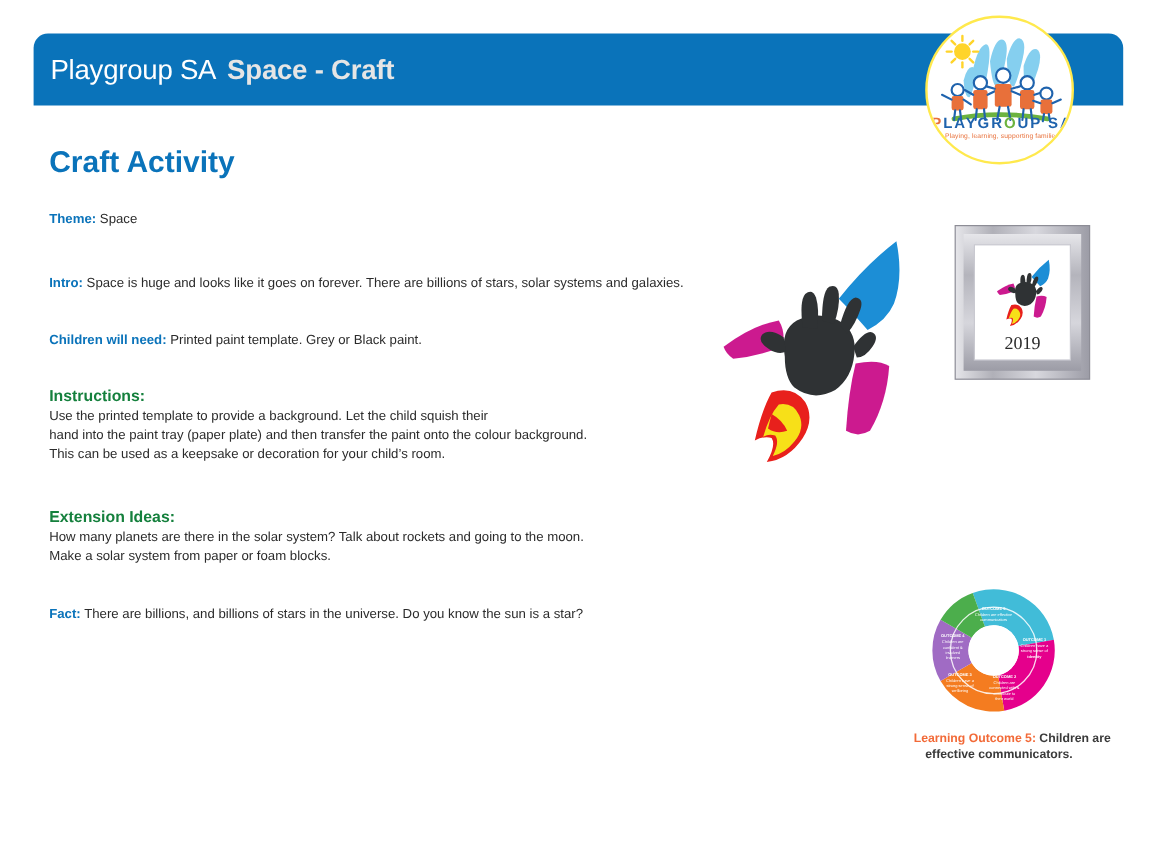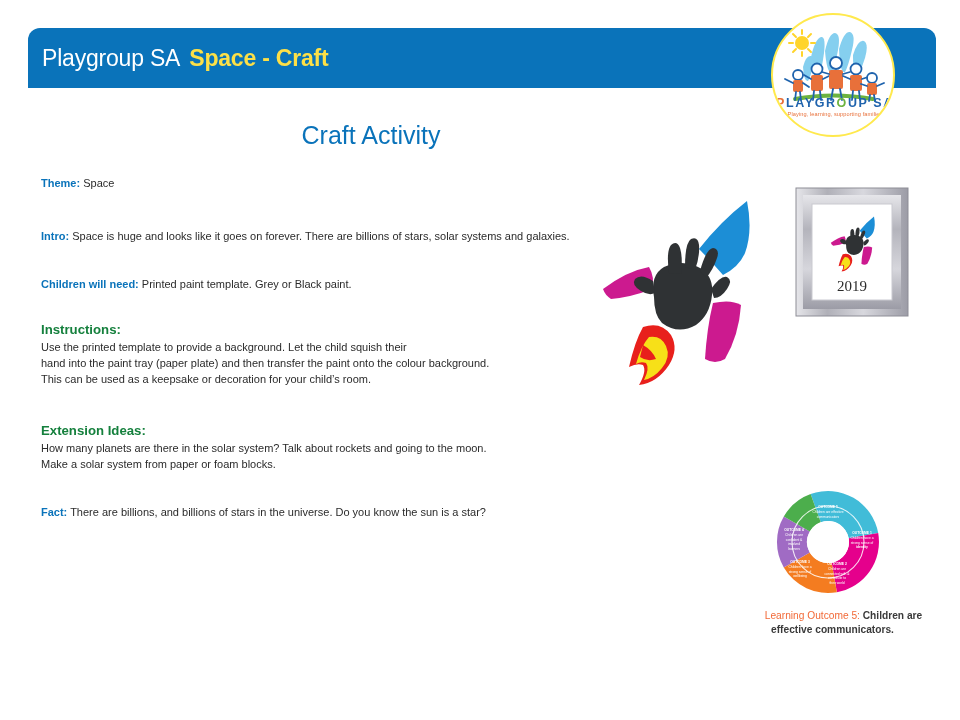--- a/index.html
+++ b/index.html
@@ -43,21 +43,21 @@
     align-items: center;
     white-space: nowrap;
     font-size: 23px;
     letter-spacing: -0.2px;
   }
   .hdr-light {
     color: #ffffff;
     font-weight: 400;
   }
   .hdr-bold {
-    color: #fde047;
+    color: #e5e5e5;
     font-weight: bold;
     margin-left: 9px;
     text-align: center;
   }
 
   
   #logo-badge {
     position: absolute;
     left: 771px;
     top: 13px;
@@ -98,25 +98,24 @@
 
   
   #content {
     position: absolute;
     left: 41px;
     top: 122px;
     width: 660px;
   }
   #page-title {
     font-size: 25px;
-    font-weight: normal;
+    font-weight: bold;
     color: #0a73ba;
     line-height: 1.1;
     margin: 0 0 26px 0;
-    text-align: center;
   }
   .block { margin: 0 0 25px 0; }
   .para {
     font-size: 11px;
     color: #2b2b2b;
     line-height: 1.42;
     margin: 0;
   }
   .lbl {
     color: #0a73ba;
@@ -167,21 +166,21 @@
     left: 735px;
     top: 609px;
     width: 195px;
     text-align: center;
     font-size: 10.2px;
     line-height: 1.35;
     color: #3a3a3a;
   }
   #outcome-caption .oc-lbl {
     color: #f26a38;
-    font-weight: normal;
+    font-weight: bold;
     padding-left: 22px;
   }
   #outcome-caption .oc-txt { font-weight: bold; }
 </style>
 </head>
 <body>
 
 <div id="page">
 
   <div id="header-bar">

